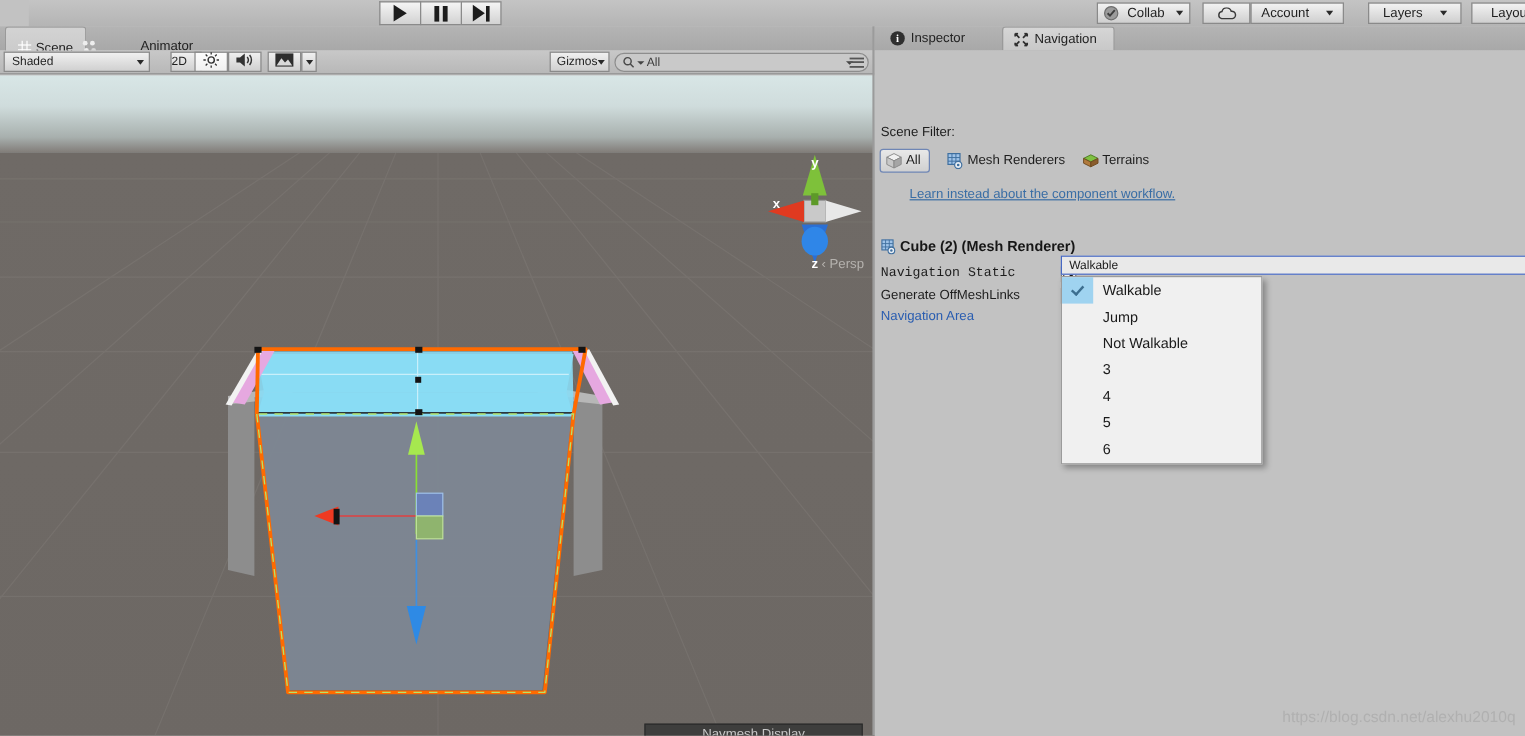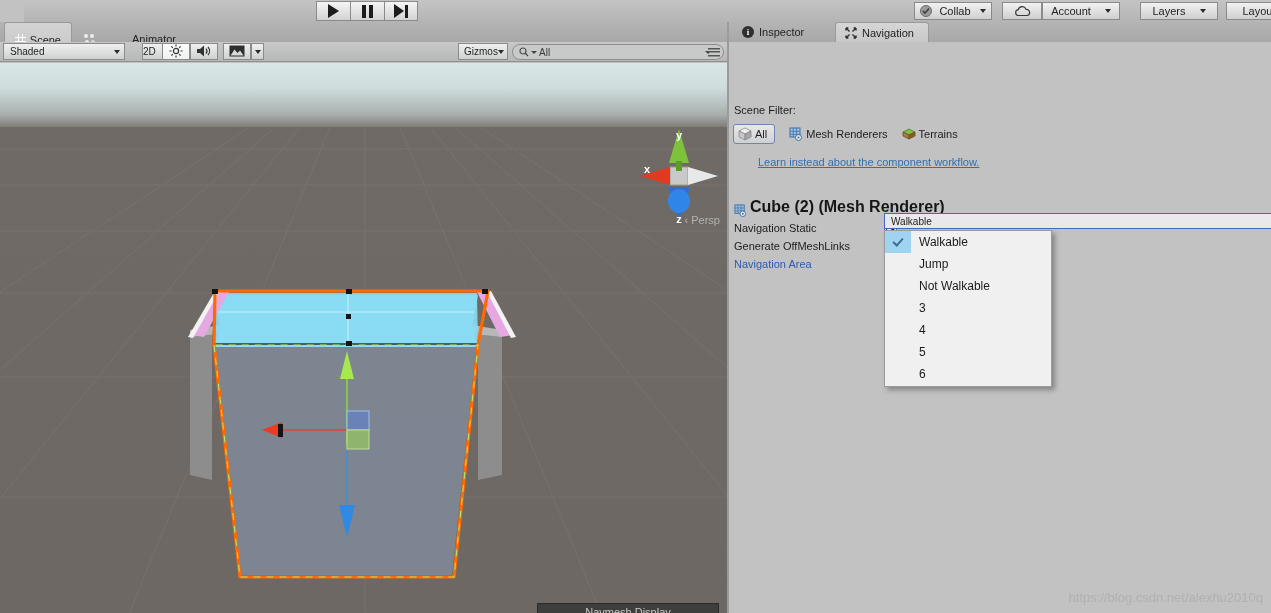--- a/index.html
+++ b/index.html
@@ -63,21 +63,21 @@
     display: flex; align-items: center; gap: 4px;
     padding: 0 10px; font-size: 11px; color: #222;
     user-select: none;
   }
   .tab.active {
     background: linear-gradient(#d3d3d3,#c6c6c6);
     border-top-left-radius: 3px; border-top-right-radius: 3px;
     border: 1px solid #9a9a9a; border-bottom: none;
   }
   .tab-scene { left: 4px; width: 68px; }
-  .tab-animator { left: 74px; width: 86px; gap: 48px; }
+  .tab-animator { left: 59px; width: 86px; gap: 48px; }
   .grid-ico {
     width: 11px; height: 11px;
     background:
       linear-gradient(#fff,#fff) 0 3px/11px 1px no-repeat,
       linear-gradient(#fff,#fff) 0 7px/11px 1px no-repeat,
       linear-gradient(#fff,#fff) 3px 0/1px 11px no-repeat,
       linear-gradient(#fff,#fff) 7px 0/1px 11px no-repeat;
   }
   .anim-ico { width: 12px; height: 11px; position: relative; }
   .anim-ico i { position: absolute; width: 4px; height: 4px; border-radius: 50%; background: #eee; }
@@ -179,31 +179,31 @@
   }
   .filter-item { display: flex; align-items: center; gap: 3px; font-size: 11px; color: #1d1d1d; margin-left: 14px; }
   .cube-ico { width: 14px; height: 14px; }
   .mesh-ico { width: 14px; height: 14px; }
   .terr-ico { width: 14px; height: 14px; }
 
   .learn-link {
     position: absolute; left: 5px; top: 114px; font-size: 11px;
     color: #3a6ea5; text-decoration: underline; cursor: pointer; padding-left: 24px;
   }
-  .obj-title { position: absolute; left: 5px; top: 156px; display: flex; align-items: flex-end; gap: 3px; font-size: 16px; font-weight: bold; color: #161616; }
+  .obj-title { position: absolute; left: 5px; top: 156px; display: flex; align-items: center; gap: 3px; font-size: 12px; font-weight: bold; color: #161616; }
   .obj-ico { width: 13px; height: 13px; }
 
   .prop-row { position: absolute; left: 5px; height: 16px; display: flex; align-items: center; font-size: 11px; color: #1d1d1d; }
   .prop-label { width: 150px; }
   .prop-check { width: 13px; height: 13px; background: linear-gradient(#fbfbfb,#eaeaea); border: 1px solid #767676; position: relative; }
   .prop-check.on::after {
     content: ''; position: absolute; left: 3px; top: 0px; width: 4px; height: 9px;
     border: solid #1b1b1b; border-width: 0 2px 2px 0; transform: rotate(42deg);
   }
-  .row-navstatic { top: 178px; }
+  .row-navstatic { top: 178px; font-family: Liberation Mono, monospace; }
   .row-offmesh { top: 196px; }
   .row-navarea { top: 214px; }
   .prop-label-link { color: #2a5db0; }
 
   .area-field {
     position: absolute; left: 884px; top: 213px; width: 395px; height: 16px;
     background: #e9e9e9; border: 1px solid #4668c4;
     font-size: 10px; color: #1b1b1b; display: flex; align-items: center; padding-left: 6px;
   }
 

